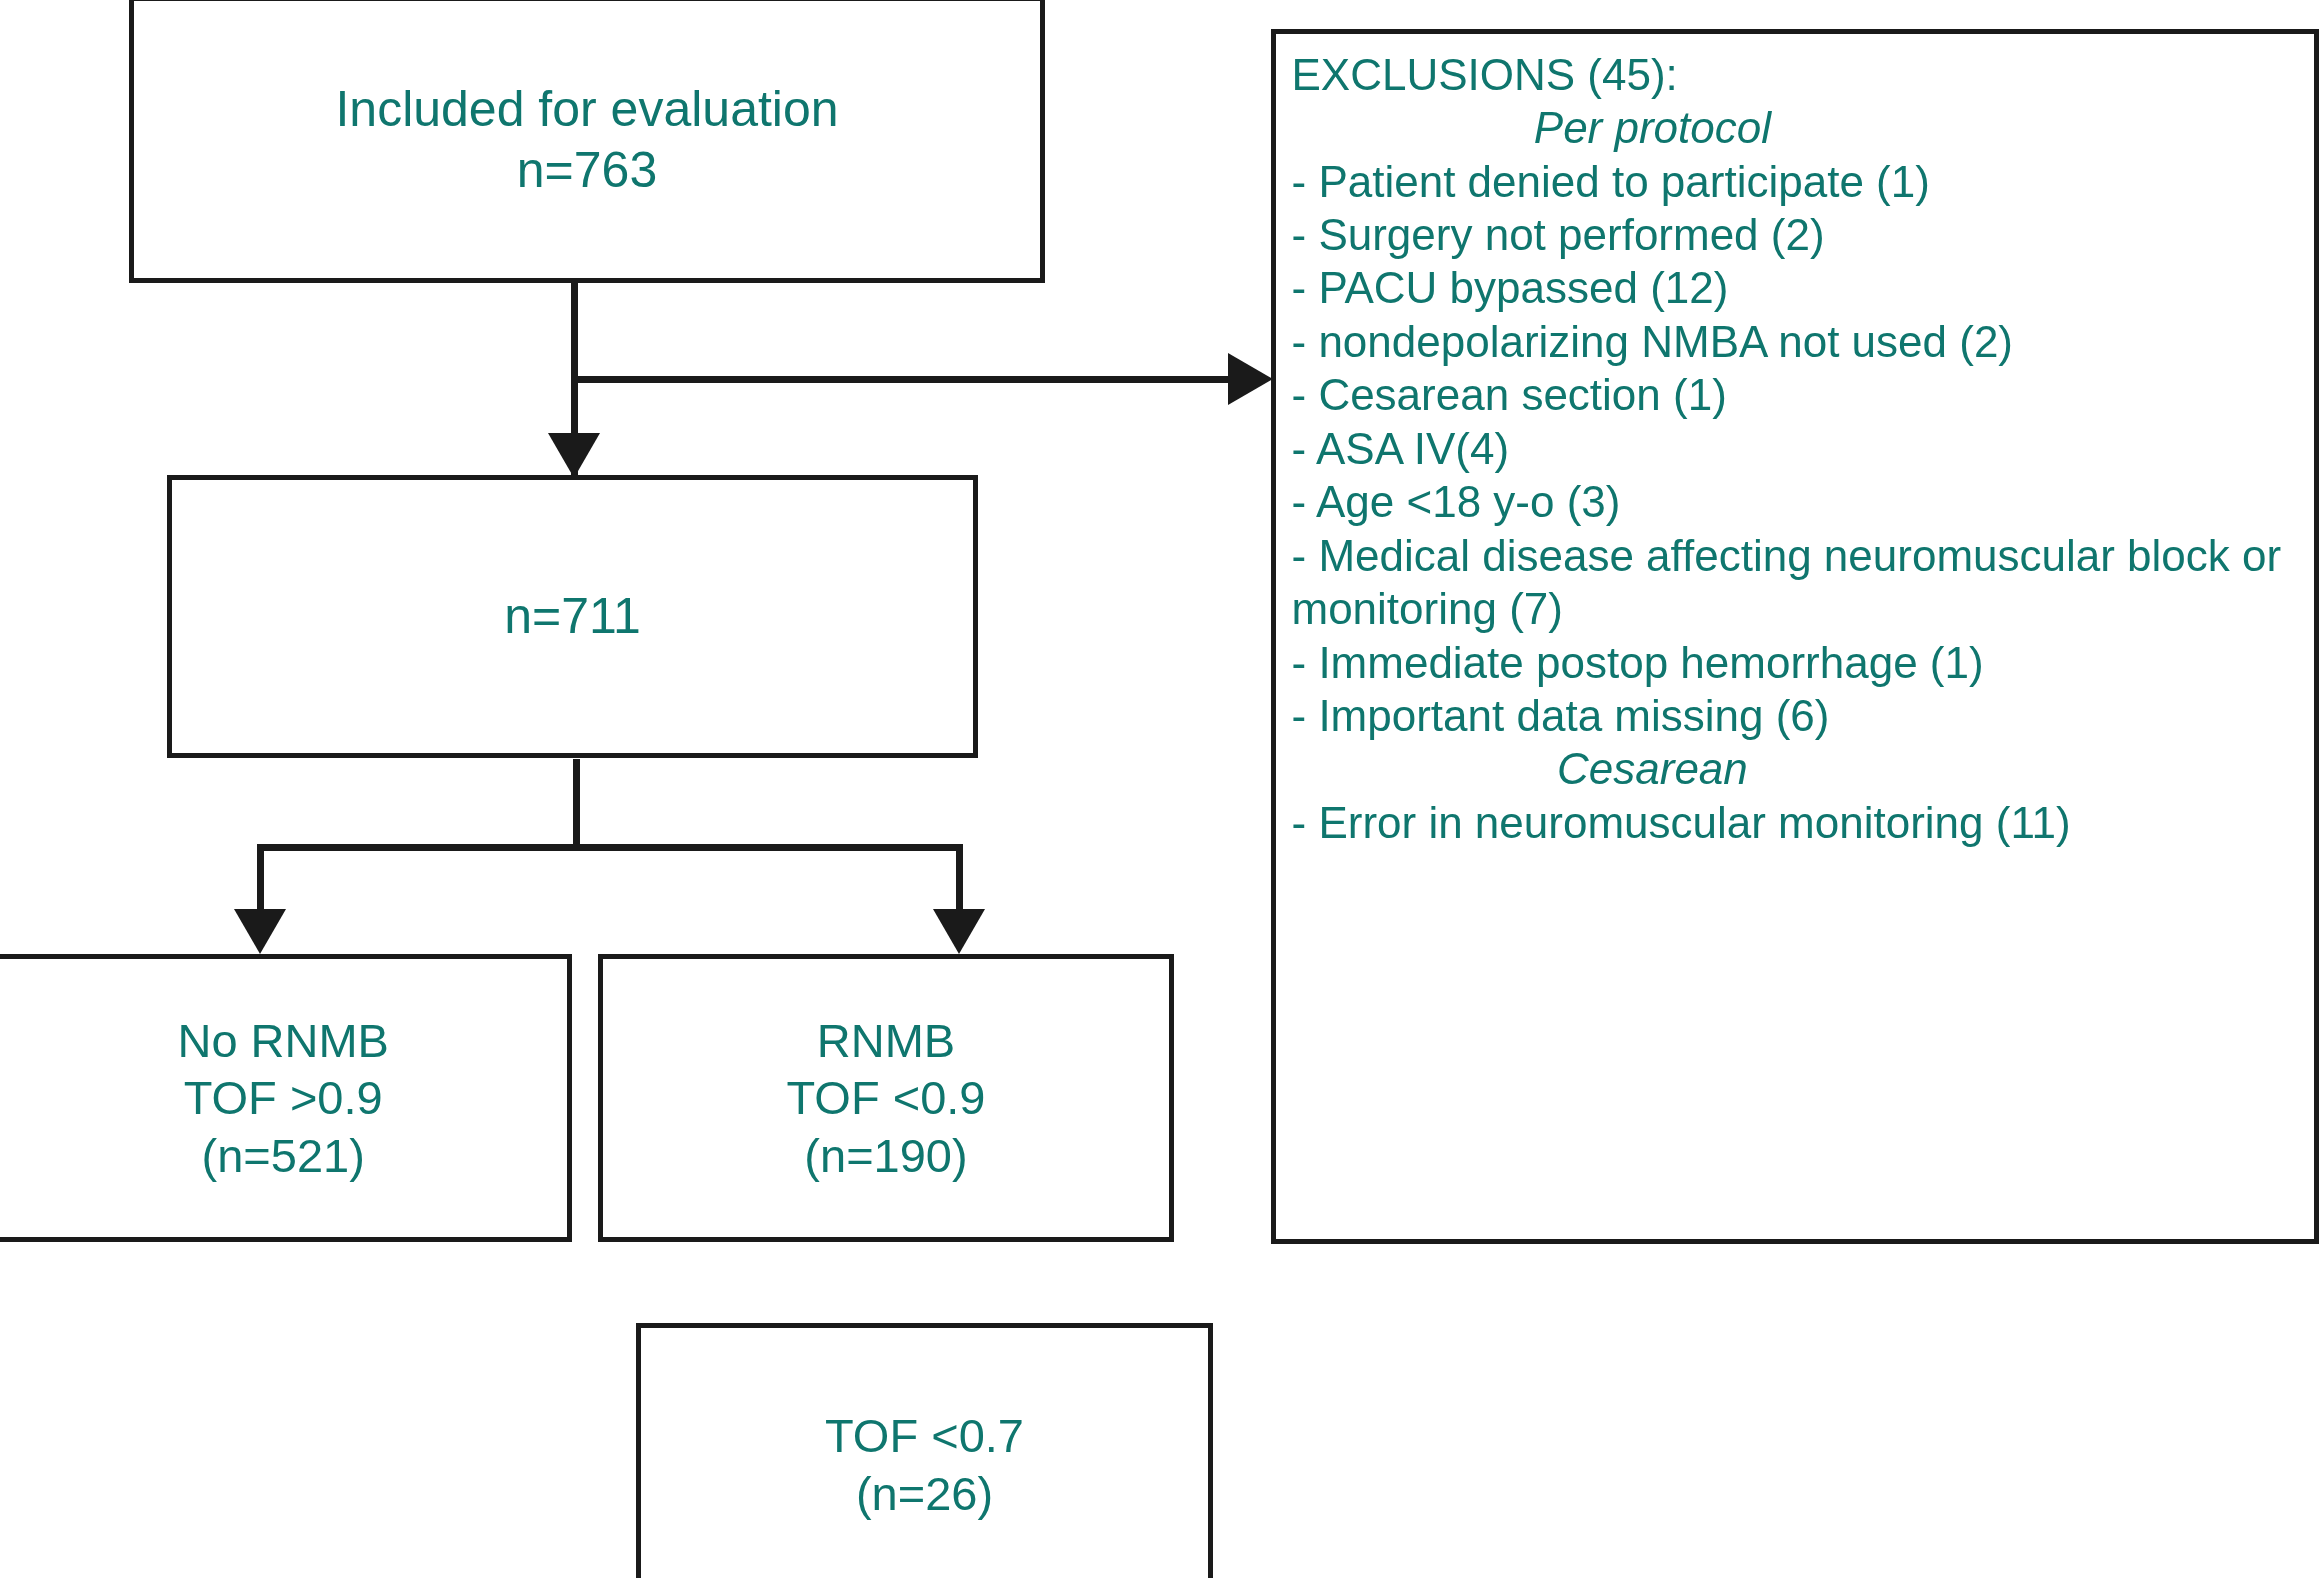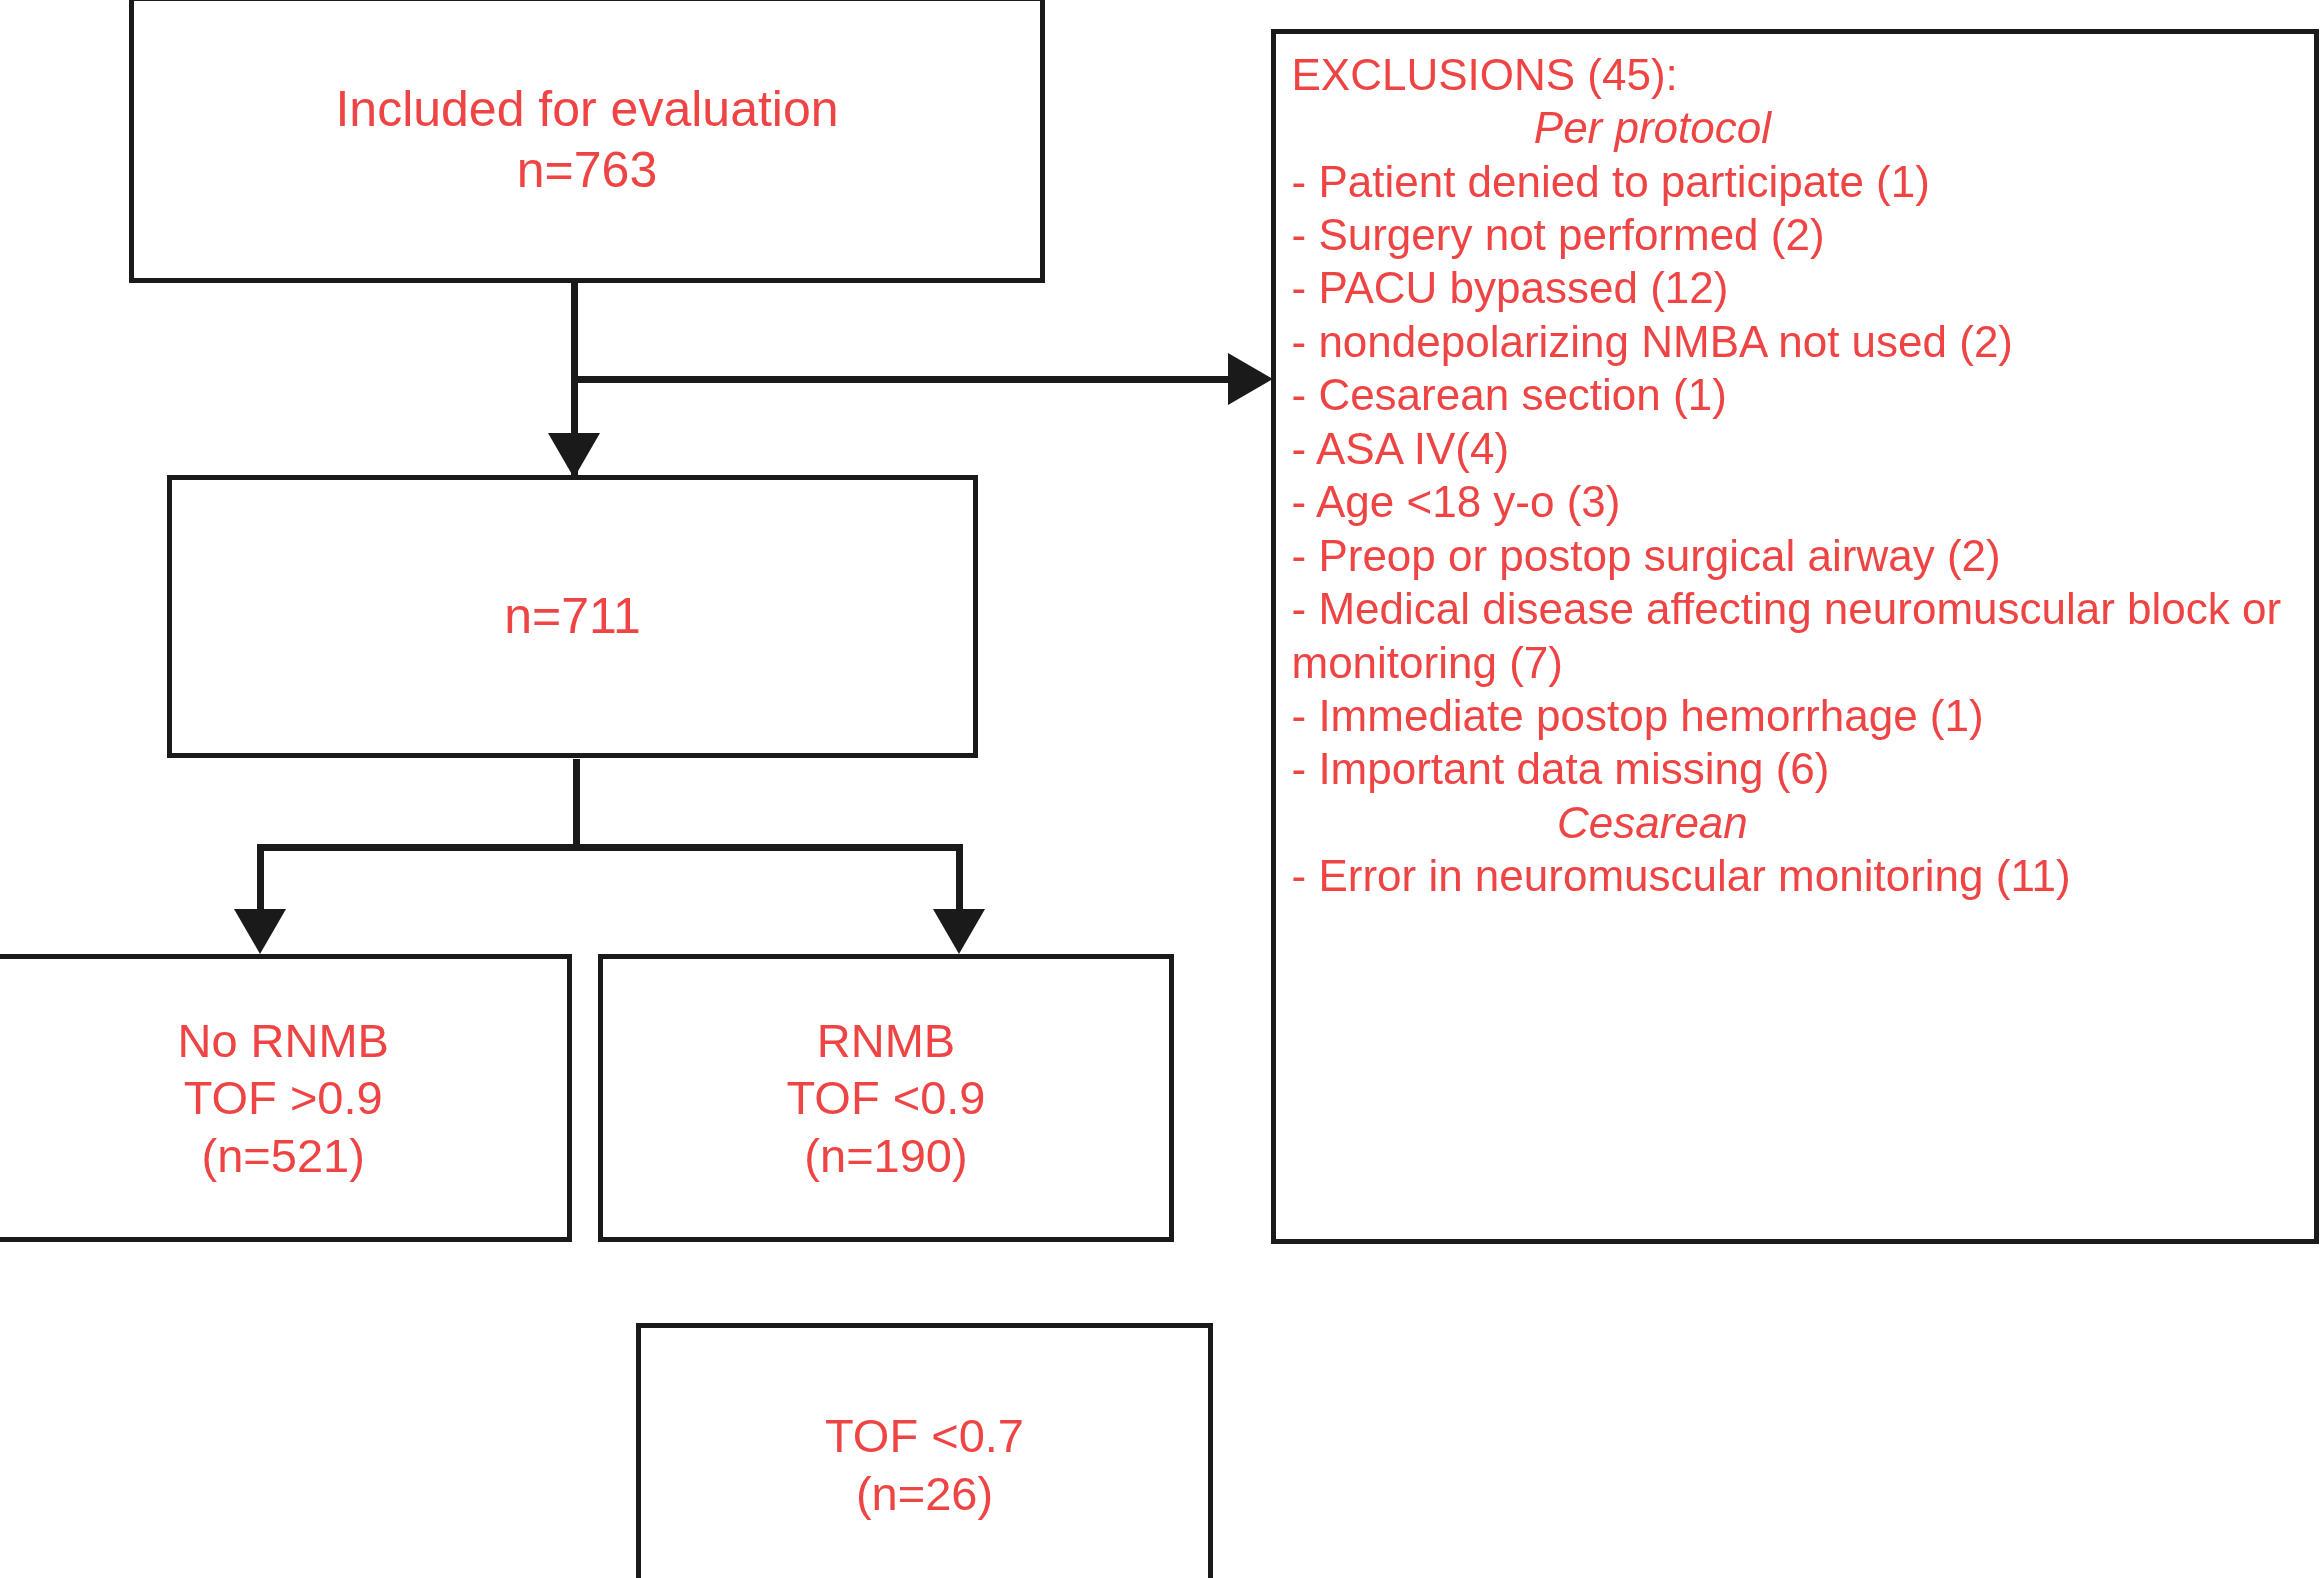--- a/index.html
+++ b/index.html
@@ -7,21 +7,21 @@
     margin: 0;
     padding: 0;
     background: #ffffff;
   }
   #canvas {
     position: relative;
     width: 2322px;
     height: 1579px;
     background: #ffffff;
     font-family: "Liberation Sans", sans-serif;
-    color: #ef4444;
+    color: #0f766e;
     overflow: hidden;
   }
 
   
   .node {
     position: absolute;
     box-sizing: border-box;
     border: 5.8px solid #1a1a1a;
     background: #ffffff;
     display: flex;
@@ -123,21 +123,20 @@
   <div id="node-exclusions">
     <span class="exc-title">EXCLUSIONS (45):</span>
     <span class="exc-sub">Per protocol</span>
     <span class="exc-item">- Patient denied to participate (1)</span>
     <span class="exc-item">- Surgery not performed (2)</span>
     <span class="exc-item">- PACU bypassed (12)</span>
     <span class="exc-item">- nondepolarizing NMBA not used (2)</span>
     <span class="exc-item">- Cesarean section (1)</span>
     <span class="exc-item">- ASA IV(4)</span>
     <span class="exc-item">- Age &lt;18 y-o (3)</span>
-    <span class="exc-item">- Preop or postop surgical airway (2)</span>
     <span class="exc-item">- Medical disease affecting neuromuscular block or monitoring (7)</span>
     <span class="exc-item">- Immediate postop hemorrhage (1)</span>
     <span class="exc-item">- Important data missing (6)</span>
     <span class="exc-sub">Cesarean</span>
     <span class="exc-item">- Error in neuromuscular monitoring (11)</span>
   </div>
 
 </div>
 
 

